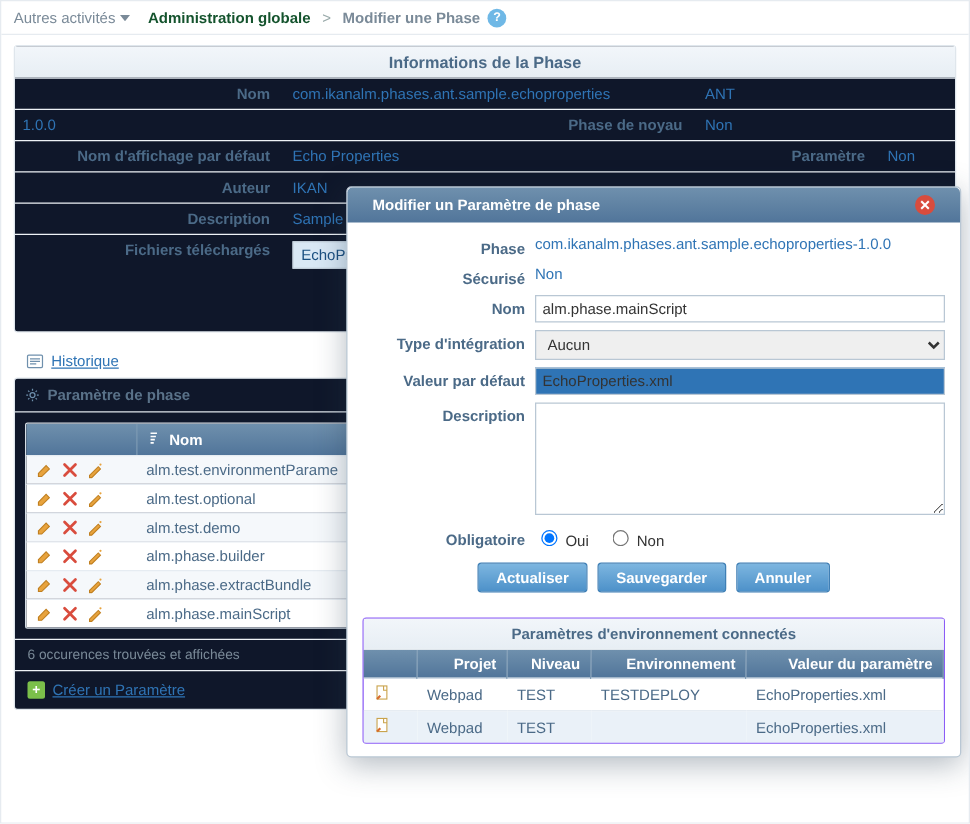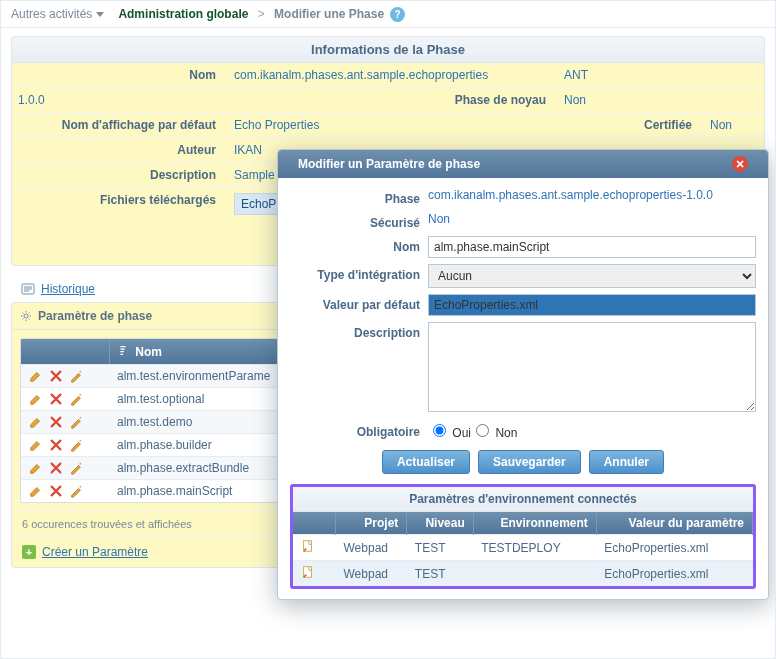--- a/index.html
+++ b/index.html
@@ -3,21 +3,21 @@
 <meta charset="utf-8">
 <style>
   html,body{margin:0;padding:0;font-family:Arial,Helvetica,sans-serif;font-size:12px;color:#4b6a87;background:#fff}
   a{color:#2f74b5;text-decoration:none}
   .page{width:776px;height:659px;position:relative;overflow:hidden;background:#fff;border:1px solid #e6ebf0;box-sizing:border-box}
   .topbar{height:26px;display:flex;align-items:center;padding:0 10px;border-bottom:1px solid #e6ebf0;font-size:12px;color:#7a8a98}
   .topbar .sep{margin:0 6px;color:#9aa}
   .help-icon{display:inline-flex;align-items:center;justify-content:center;width:15px;height:15px;border-radius:50%;background:#6fb8e6;color:#fff;font-size:10px;font-weight:bold;margin-left:6px}
   .chev{display:inline-block;width:0;height:0;border-left:4px solid transparent;border-right:4px solid transparent;border-top:5px solid #7a8a98;margin-left:4px;vertical-align:middle}
   .content{padding:8px 10px}
-  .panel{border:1px solid #dfe6ec;border-radius:3px;margin-bottom:10px;background:#fef9c3}
+  .panel{border:1px solid #dfe6ec;border-radius:3px;margin-bottom:10px;background:#0f172a}
   .panel-title{background:linear-gradient(#f2f6fa,#e7eef4);border-bottom:1px solid #dfe6ec;text-align:center;font-weight:bold;color:#4b6a87;padding:5px 0;font-size:13px}
   .info-grid{display:grid;grid-template-columns:210px 1fr 140px 60px;column-gap:6px}
   .info-grid .lbl{text-align:right;padding:5px 6px;font-weight:bold;color:#4b6a87;white-space:nowrap}
   .info-grid .val{padding:5px 6px;color:#2f74b5}
   .info-grid .row-sep{grid-column:1/-1;border-top:1px solid #eef2f6}
   .file-box{border:1px solid #c9d6e1;background:#d9e8f5;padding:3px 6px;color:#1a4f80;display:inline-block;min-width:220px}
   .link-row{padding:6px 10px;display:flex;align-items:center;gap:6px}
   .book-icon svg{display:block}
   .params-panel .hdr{display:flex;align-items:center;gap:6px;padding:6px 8px;border-bottom:1px solid #dfe6ec;font-weight:bold;color:#5a7289}
   .gear{width:12px;height:12px}
@@ -40,24 +40,24 @@
   .modal{position:absolute;left:276px;top:148px;width:490px;background:#fff;border:1px solid #b9c7d4;border-radius:4px;box-shadow:0 6px 24px rgba(40,60,80,0.35)}
   .modal-title{background:linear-gradient(#6f90ad,#51759a);color:#fff;font-weight:bold;padding:6px 20px;border-radius:4px 4px 0 0;display:flex;align-items:center;justify-content:space-between;font-size:12px}
   .close-btn{width:16px;height:16px;border-radius:50%;background:#d94c3d;color:#fff;display:inline-flex;align-items:center;justify-content:center;font-size:11px;cursor:pointer;font-weight:bold}
   .modal-body{padding:10px 12px}
   .form-grid{display:grid;grid-template-columns:130px 1fr;row-gap:6px;column-gap:8px;align-items:start}
   .form-grid .flbl{text-align:right;font-weight:bold;color:#4b6a87;padding-top:4px}
   .form-grid .fval{color:#2f74b5}
   .form-grid input[type=text],.form-grid select,.form-grid textarea{width:100%;box-sizing:border-box;border:1px solid #b9c7d4;padding:3px 5px;font-family:inherit;font-size:12px;color:#333}
   .form-grid textarea{height:90px;resize:both}
   .sel-input{background:#2f74b5;color:#fff;border:1px solid #2f74b5}
-  .radio-row{display:flex;align-items:flex-end;color:#333}
+  .radio-row{display:flex;gap:14px;align-items:flex-end;color:#333}
   .btn-row{display:flex;gap:8px;justify-content:center;margin:10px 0 6px}
   .btn{background:linear-gradient(#7db6e0,#4d91c9);color:#fff;border:1px solid #3f7fb5;border-radius:3px;padding:4px 14px;font-weight:bold;cursor:pointer;font-size:12px}
-  .sub-panel{border:3px solid #8b5cf6;border-radius:3px;margin-top:10px}
+  .sub-panel{border:1px solid #8b5cf6;border-radius:3px;margin-top:20px}
   .sub-title{background:linear-gradient(#f2f6fa,#e7eef4);text-align:center;font-weight:bold;color:#4b6a87;padding:5px 0;border-bottom:1px solid #dfe6ec}
   .env-table{width:100%;border-collapse:collapse;font-size:12px}
   .env-table th{background:linear-gradient(#6f90ad,#51759a);color:#fff;text-align:right;padding:4px 8px;font-weight:bold;border-right:1px solid #7c99b3}
   .env-table td{padding:4px 8px;color:#4b6a87;border-top:1px solid #e6ecf2}
   .env-table tr.odd td{background:#eaf1f8}
   .doc-icon{width:14px;height:14px}
   .sort-icon{width:10px;height:12px;margin-right:4px}
 </style>
 </head>
 <body>
@@ -85,21 +85,21 @@
         <div class="val">ANT</div>
         <div class="row-sep"></div>
 
         <div class="val">1.0.0</div>
         <div class="lbl">Phase de noyau</div>
         <div class="val">Non</div>
         <div class="row-sep"></div>
 
         <div class="lbl">Nom d'affichage par défaut</div>
         <div class="val">Echo Properties</div>
-        <div class="lbl">Certifiée</div>
+        <div class="lbl">Paramètre</div>
         <div class="val">Non</div>
         <div class="row-sep"></div>
 
         <div class="lbl">Auteur</div>
         <div class="val">IKAN</div>
         <div></div>
           <div></div>
         <div class="row-sep"></div>
 
         <div class="lbl">Description</div>

